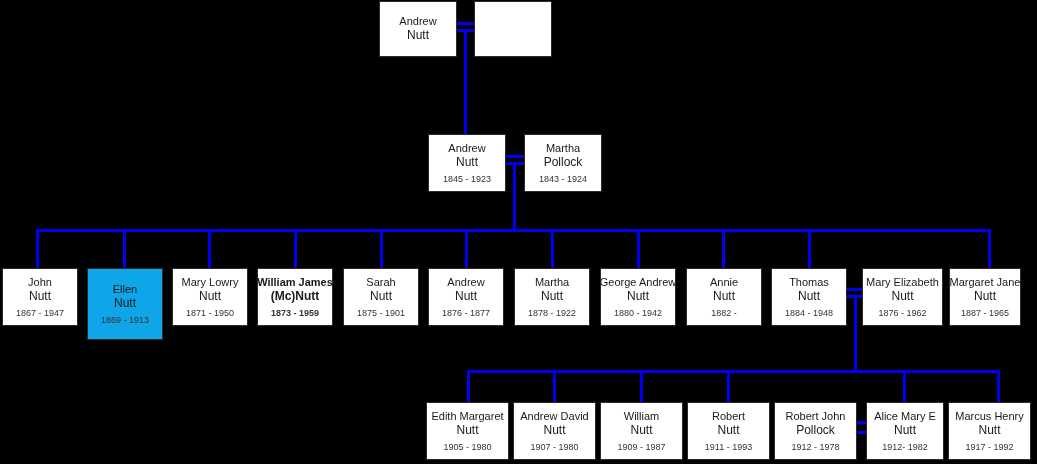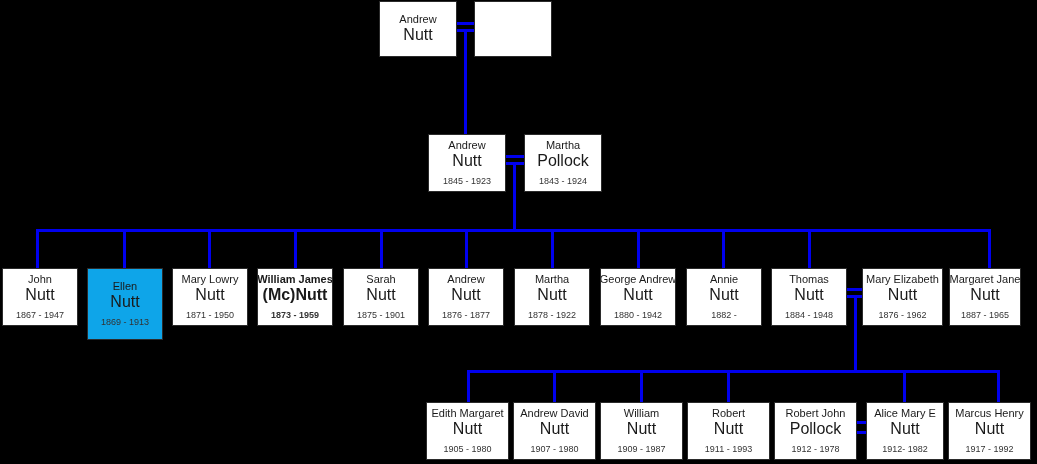--- a/index.html
+++ b/index.html
@@ -30,21 +30,21 @@
     text-align: center;
     line-height: 1.18;
     overflow: hidden;
   }
   .node .nm {
     font-size: 11px;
     color: #1a1a1a;
     white-space: nowrap;
   }
   .node .sn {
-    font-size: 16px;
+    font-size: 12px;
     color: #1a1a1a;
     white-space: nowrap;
   }
   .node .dt {
     font-size: 9px;
     color: #333333;
     margin-top: 5px;
     white-space: nowrap;
   }
   .node.empty { }

